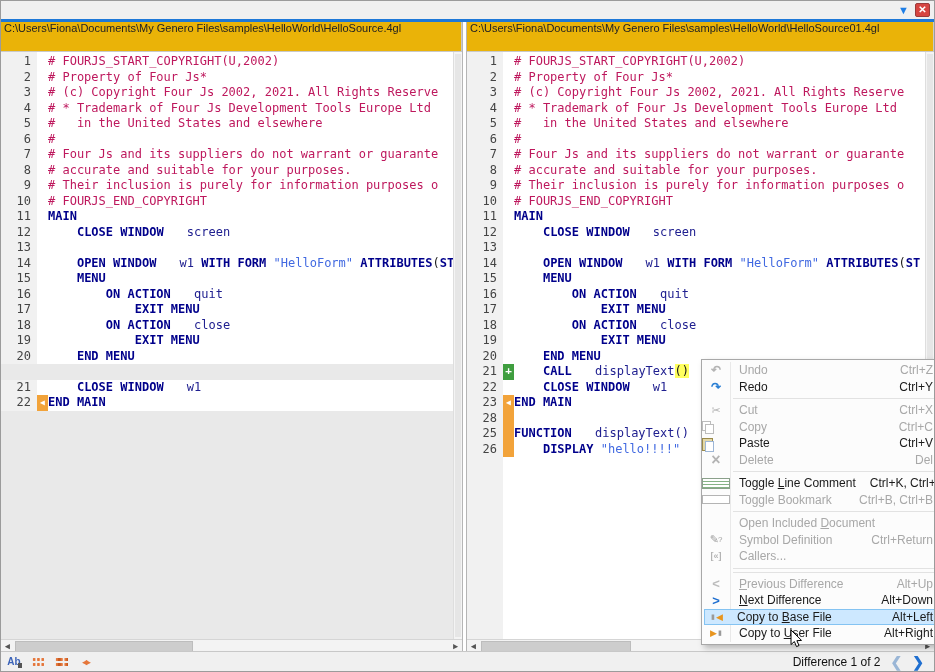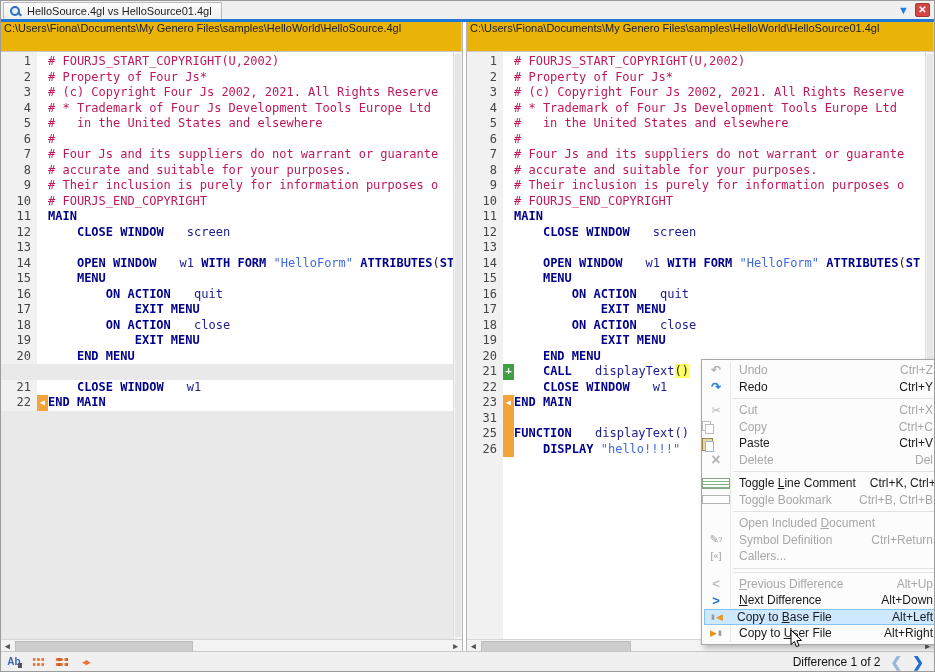--- a/index.html
+++ b/index.html
@@ -128,24 +128,20 @@
   .icon-copy-to-user-icon::before { content:"▶"; color:#e8951f; font-size:9px; margin-right:1px; }
   .icon-copy-to-user-icon::after { content:"▮"; color:#9a9a9a; font-size:7px; }
   .cursor { position:absolute; left:789px; top:628px; z-index:60; pointer-events:none; }
 </style>
 </head>
 <body>
 
 <div class="app" style="--accent: #1e78d7; --orange: #f2a33a; --green: #3f9e3f; --yellow: #ffff5e;">
 
   <div class="tabbar">
-    <div class="tab">
-      <span class="tabicon"></span>
-      <span>HelloSource.4gl vs HelloSource01.4gl</span>
-    </div>
     <div class="tab-right">
       <span class="ddtri">▼</span>
       <span class="closebtn">✕</span>
     </div>
   </div>
 
   <div class="accent"></div>
 
   <div class="main">
 
@@ -401,21 +397,21 @@
                 <span class="ln">22</span>
                 <span class="mk"></span>
                 <span class="code"><span class="pl">    </span><span class="kw">CLOSE WINDOW</span><span class="id"> w1</span></span>
               </div>
               <div class="row">
                 <span class="ln">23</span>
                 <span class="mk bar">◀</span>
                 <span class="code"><span class="kw">END MAIN</span></span>
               </div>
               <div class="row">
-                <span class="ln">31</span>
+                <span class="ln">28</span>
                 <span class="mk bar"></span>
                 <span class="code"></span>
               </div>
               <div class="row">
                 <span class="ln">25</span>
                 <span class="mk bar"></span>
                 <span class="code"><span class="kw">FUNCTION</span><span class="id"> displayText()</span></span>
               </div>
               <div class="row">
                 <span class="ln">26</span>

